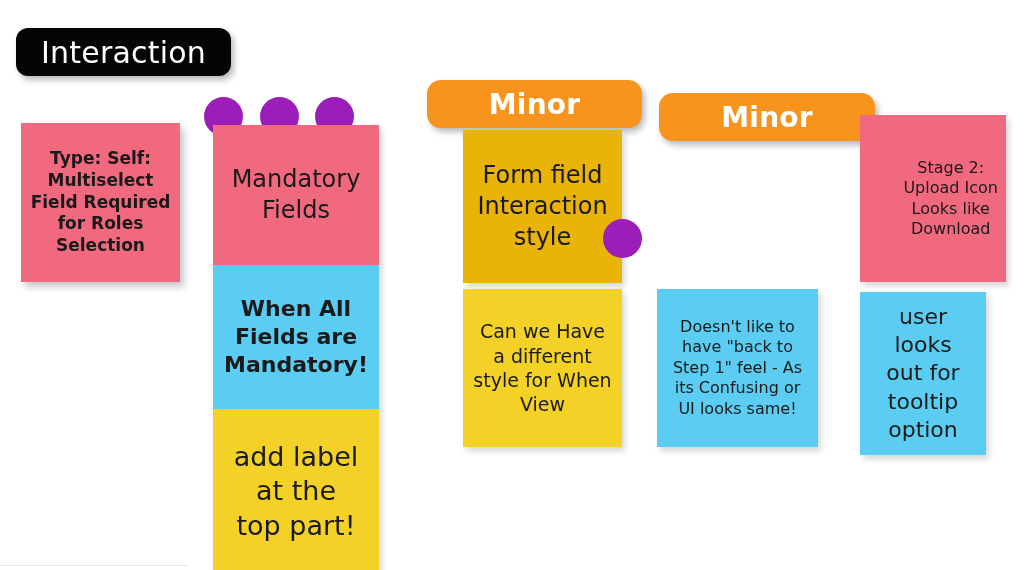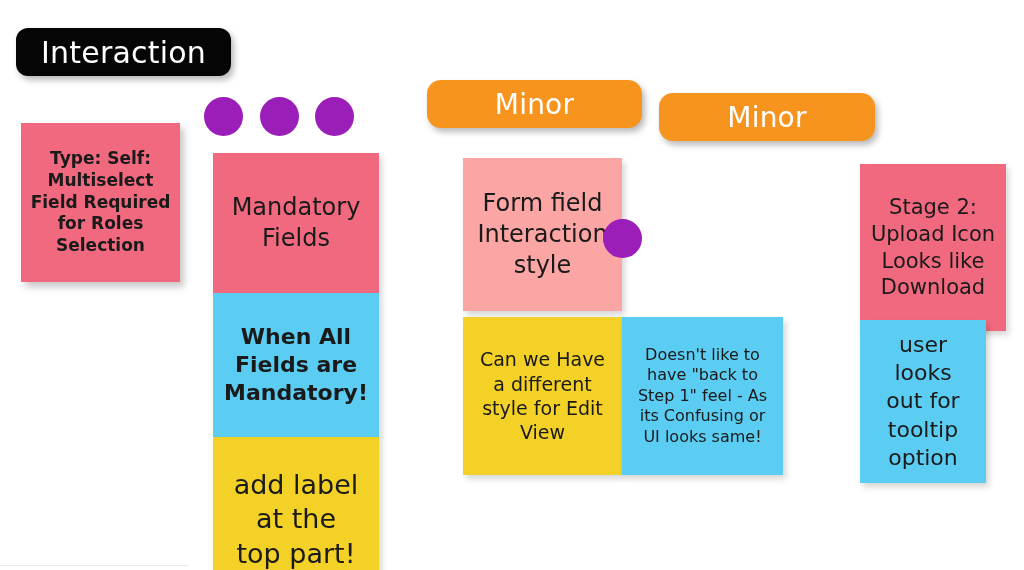--- a/index.html
+++ b/index.html
@@ -33,21 +33,20 @@
     padding: 6px 8px;
     white-space: pre-line;
     font-weight: 400;
   }
   .note.shadow {
     box-shadow: 4px 5px 7px rgba(0,0,0,0.22);
     font-weight: bold;
   }
   .note.shadow-soft {
     box-shadow: 3px 4px 6px rgba(0,0,0,0.16);
-    margin-top: 28px;
   }
   
   .pill {
     position: absolute;
     box-sizing: border-box;
     display: flex;
     align-items: center;
     justify-content: center;
     border-radius: 12px;
     color: #ffffff;
@@ -57,20 +56,21 @@
   .pill-dark {
     background: #050505;
     font-size: 30px;
     letter-spacing: 0.2px;
   }
   .pill-orange {
     background: #F7941E;
     font-size: 28px;
     border-radius: 14px;
     letter-spacing: 0.2px;
+    font-weight: bold;
   }
   
   .dot {
     position: absolute;
     border-radius: 50%;
     background: #9B1EB8;
   }
   
   .hairline {
     position: absolute;
@@ -117,44 +117,44 @@
   </div>
 
   <div class="pill pill-orange" style="left:427px; top:80px; width:215px; height:48px;">
     <span>Minor</span>
   </div>
 
   <div class="pill pill-orange" style="left:659px; top:93px; width:216px; height:48px;">
     <span>Minor</span>
   </div>
 
-  <div class="note shadow-soft" style="left:463px; top:130px; width:159px; height:153px; background:#fca5a5; font-size:24px;">
+  <div class="note shadow-soft" style="left:463px; top:130px; width:159px; height:153px; background:#eab308; font-size:24px;">
     <span>Form field
 Interaction
 style</span>
   </div>
 
   <div class="dot" style="left:603px; top:219px; width:39px; height:39px;"></div>
 
   <div class="note shadow-soft" style="left:463px; top:289px; width:159px; height:158px; background:#F4D126; font-size:19px;">
     <span>Can we Have
 a different
-style for Edit
+style for When
 View</span>
   </div>
 
-  <div class="note shadow-soft" style="left:622px; top:289px; width:161px; height:158px; background:#5BCCF2; font-size:16px;">
+  <div class="note shadow-soft" style="left:657px; top:289px; width:161px; height:158px; background:#5BCCF2; font-size:16px;">
     <span>Doesn't like to
 have "back to
 Step 1" feel - As
 its Confusing or
 UI looks same!</span>
   </div>
 
-  <div class="note shadow-soft" style="left:860px; top:136px; width:146px; height:167px; background:#F1697F; font-size:21px;">
+  <div class="note shadow-soft" style="left:860px; top:115px; width:146px; height:167px; background:#F1697F; font-size:16px;justify-content:flex-end;">
     <span>Stage 2:
 Upload Icon
 Looks like
 Download</span>
   </div>
 
   <div class="note shadow-soft" style="left:860px; top:292px; width:126px; height:163px; background:#5BCCF2; font-size:22px;">
     <span>user looks
 out for
 tooltip

